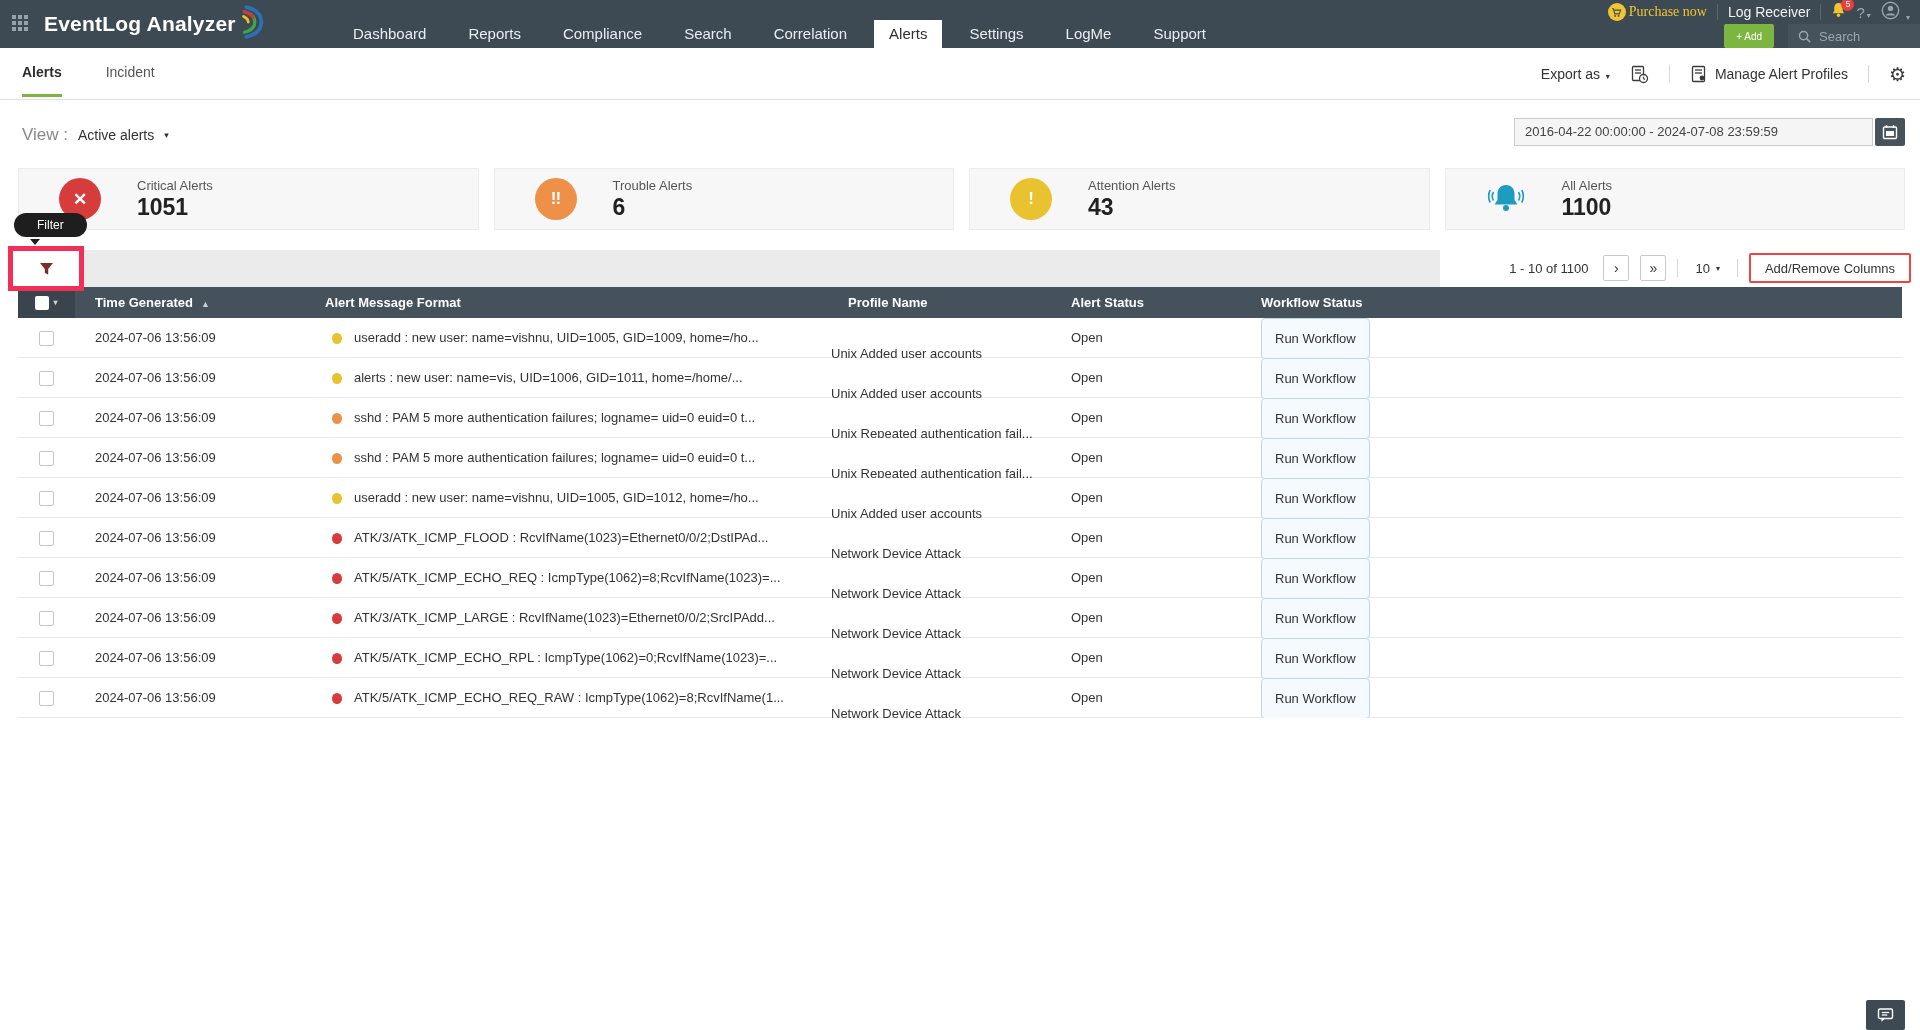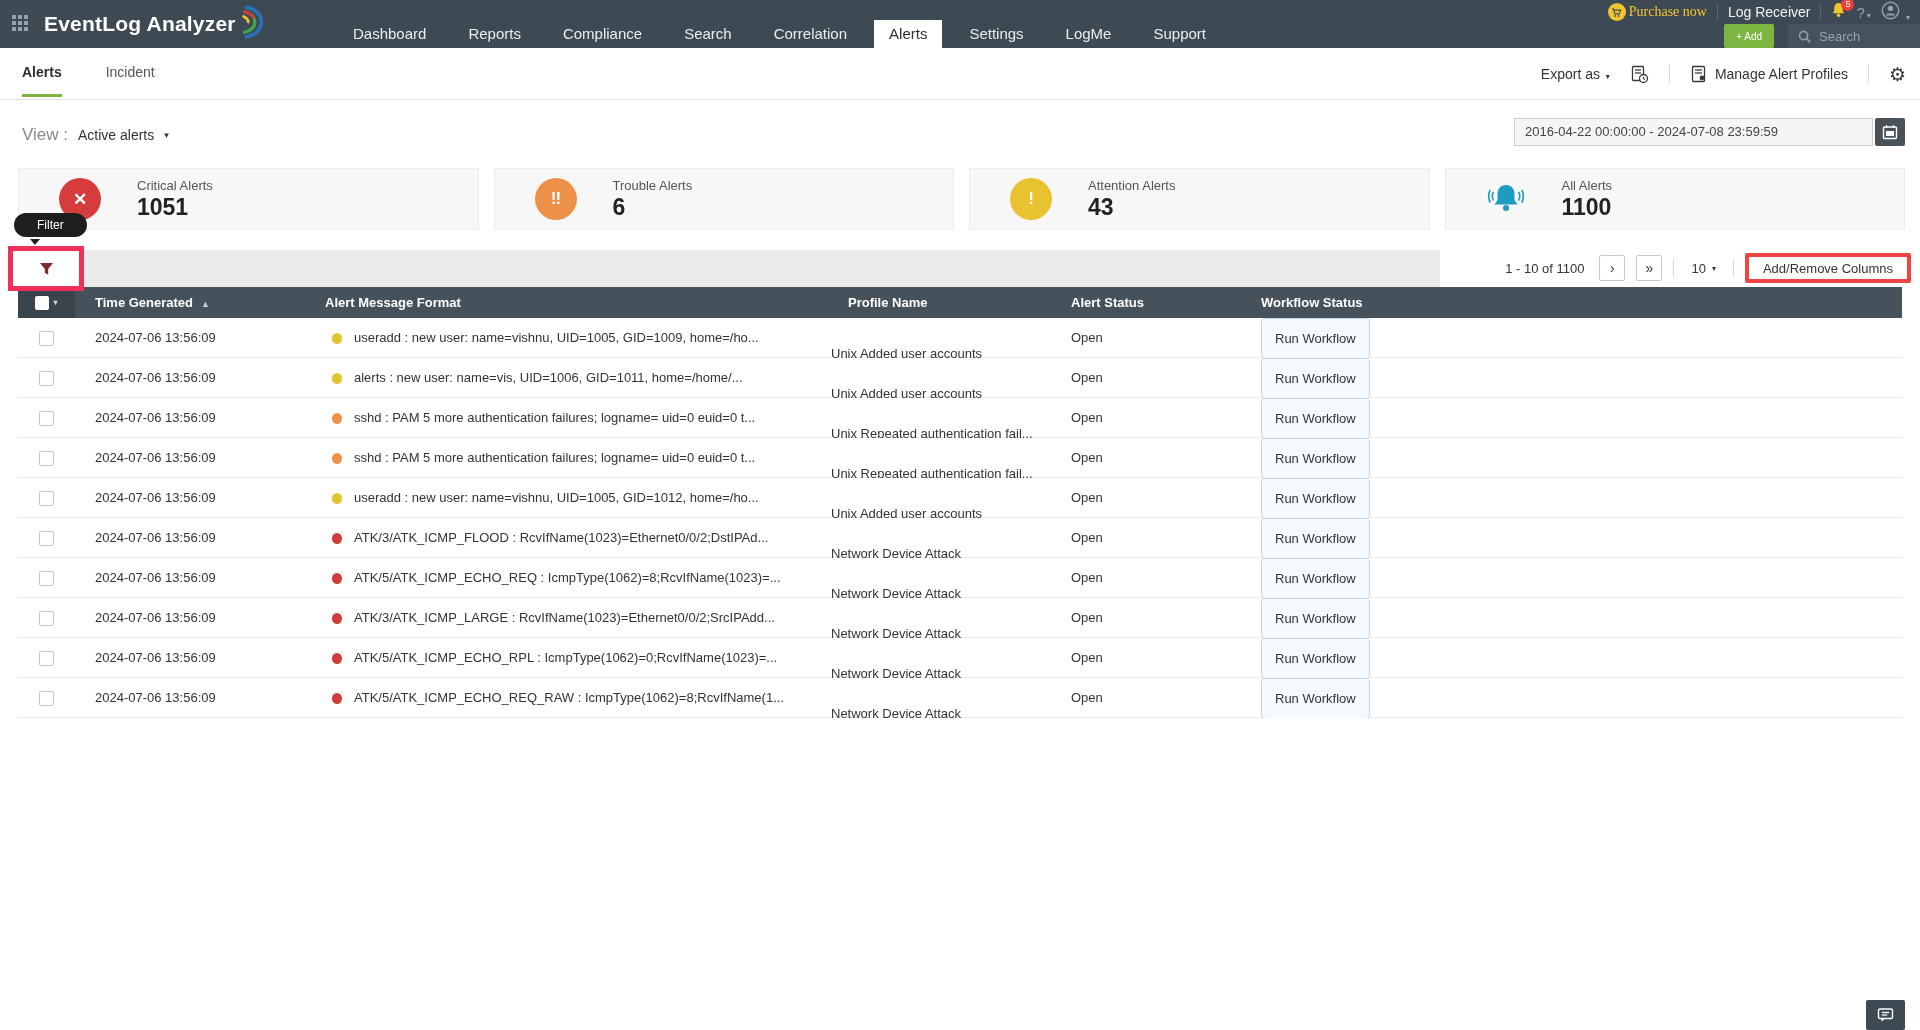--- a/index.html
+++ b/index.html
@@ -64,21 +64,21 @@
   .tooltip { position:absolute; left:14px; top:213px; background:#1e1e1e; color:#fff; font-size:12px; padding:5px 23px; border-radius:12px; z-index:6; }
   .tooltip-arrow { position:absolute; left:30px; top:239px; width:0; height:0; border-left:5px solid transparent; border-right:5px solid transparent; border-top:6px solid #1e1e1e; z-index:6; }
   .gray-toolbar { position:absolute; left:18px; top:250px; width:1422px; height:37px; background:#ebebeb; }
   .highlight-box { position:absolute; left:8px; top:246px; width:76px; height:45px; border:5px solid #f13059; background:#fff; z-index:5; display:flex; align-items:center; justify-content:center; cursor:pointer; }
 
   
   .pagination { position:absolute; right:9px; top:251px; height:34px; display:flex; align-items:center; gap:11px; }
   .page-range { font-size:13px; color:#333; margin-right:4px; }
   .page-btn { width:26px; height:26px; background:#fff; border:1px solid #c9c9c9; border-radius:2px; font-size:14px; color:#333; display:flex; align-items:center; justify-content:center; cursor:pointer; }
   .page-size { font-size:13px; color:#333; display:flex; align-items:center; gap:4px; cursor:pointer; margin:0 6px; }
-  .columns-btn { height:30px; background:#fff; border:4px solid #ef4444; border-radius:2px; font-size:13px; color:#333; padding:0 14px; cursor:pointer; font-family:"Liberation Sans",sans-serif; }
+  .columns-btn { height:30px; background:#fff; border:2px solid #ef4444; border-radius:2px; font-size:13px; color:#333; padding:0 14px; cursor:pointer; font-family:"Liberation Sans",sans-serif; }
 
   
   .table { position:absolute; left:18px; top:287px; width:1884px; }
   .thead { position:relative; height:31px; background:#46525b; }
   .th { position:absolute; top:0; height:31px; line-height:31px; color:#fff; font-size:13px; font-weight:600; white-space:nowrap; }
   .th-check { left:0; width:57px; background:#39444c; display:flex; align-items:center; justify-content:center; gap:4px; }
   .hdr-checkbox { width:14px; height:14px; background:#fff; border-radius:2px; cursor:pointer; }
   .hdr-caret { color:#cfd5d9; font-size:8px; cursor:pointer; }
   .sort-arrow { color:#c6cdd2; font-size:9px; margin-left:8px; }
   .trow { position:relative; height:40px; border-bottom:1px solid #e9e9e9; background:#fff; }

